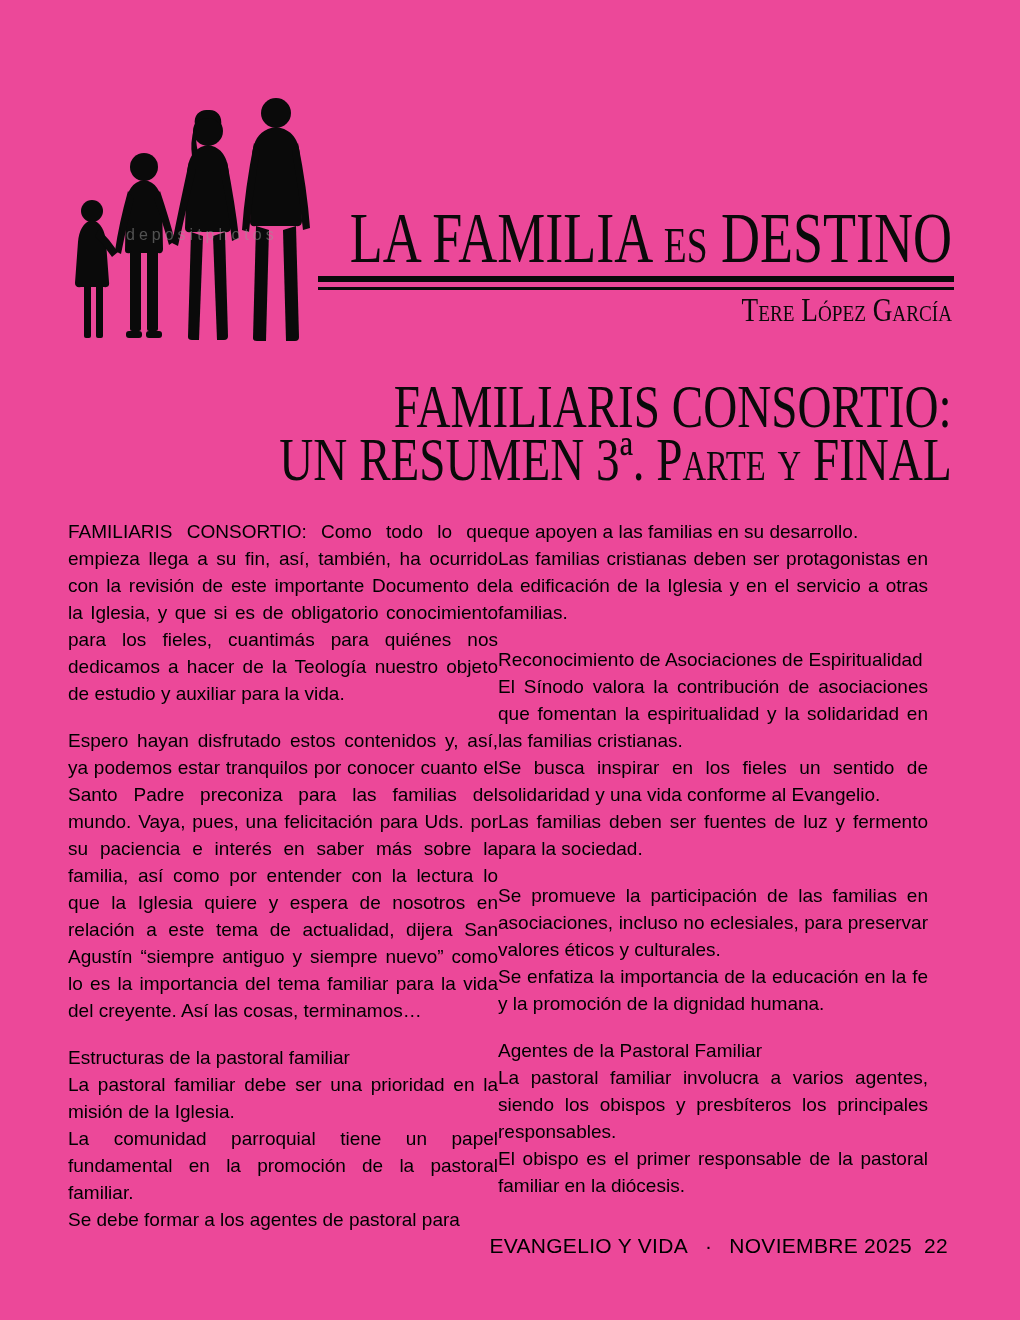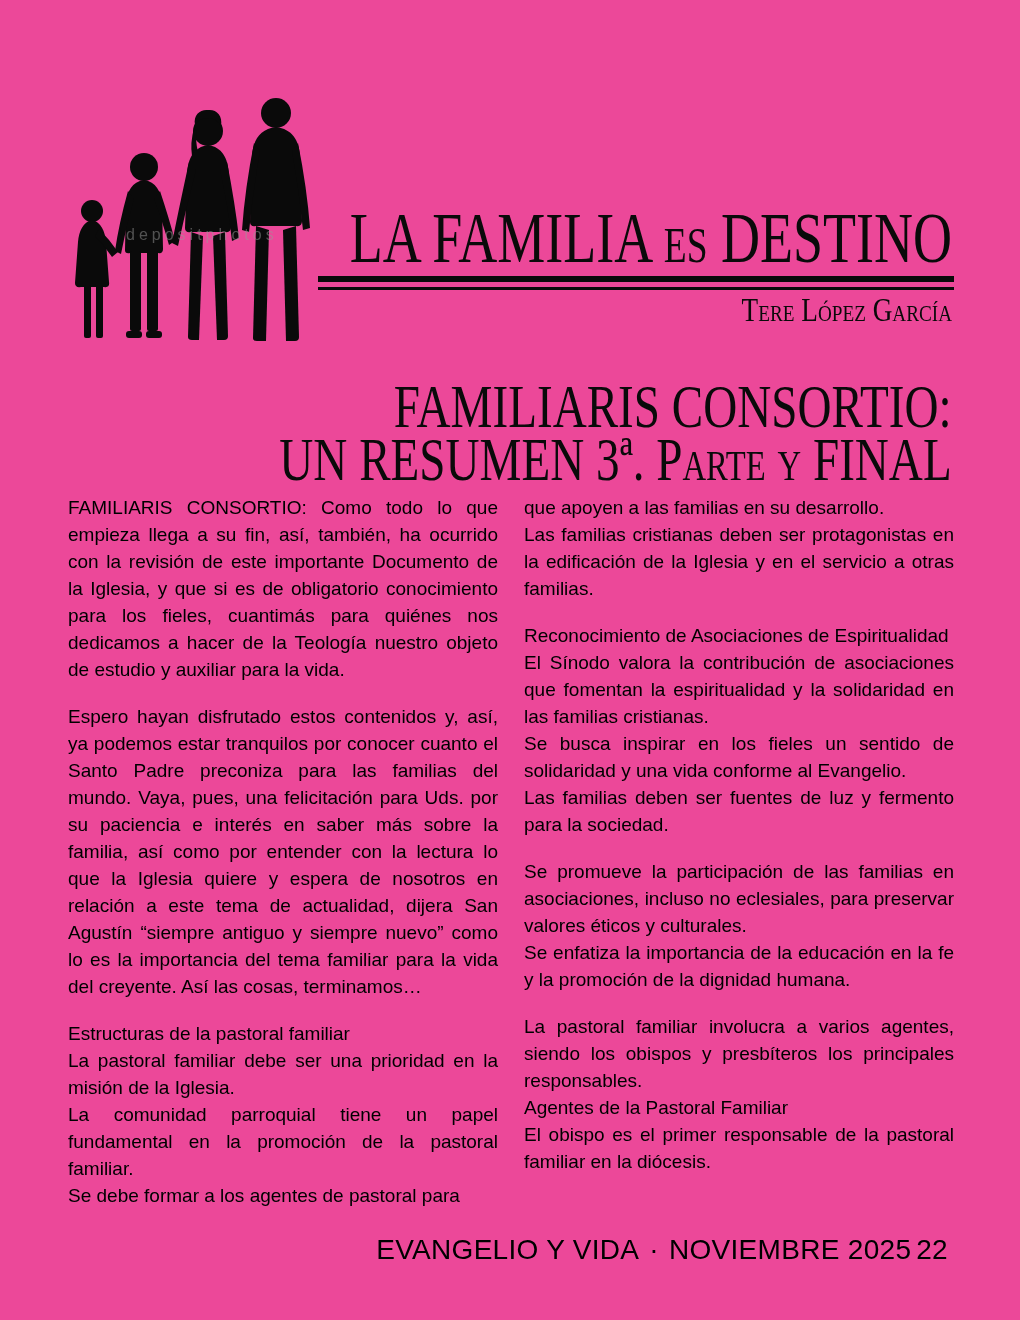--- a/index.html
+++ b/index.html
@@ -75,45 +75,44 @@
     white-space: nowrap;
     transform: scaleX(0.76);
     transform-origin: 100% 0%;
     color: #0a0a0a;
   }
 
   
   .columns {
     position: absolute;
     left: 68px;
-    top: 494px;
+    top: 518px;
     width: 886px;
     display: flex;
-    gap: 26px;
   }
   .col {
     width: 430px;
     font-size: 19px;
     line-height: 27px;
     text-align: justify;
   }
   .col p { margin: 0; }
   .para { font-style: normal; }
   .heading-italic { }
   .spacer { height: 20px; }
 
   
   .page-footer {
     position: absolute;
     right: 72px;
     top: 1234px;
     display: flex;
     align-items: baseline;
-    gap: 10px;
-    font-size: 28px;
+    gap: 17px;
+    font-size: 21px;
     letter-spacing: 0.3px;
     white-space: nowrap;
   }
   .page-footer .pageno { margin-left: -5px; }
 
   .wm-text {
     font-family: "Liberation Sans", sans-serif;
     letter-spacing: 4px;
   }
 </style>
@@ -201,22 +200,22 @@
         <p class="para">Las familias cristianas deben ser protagonistas en la edificación de la Iglesia y en el servicio a otras familias.</p>
         <div class="spacer"></div>
         <p class="para heading-italic">Reconocimiento de Asociaciones de Espiritualidad</p>
         <p class="para">El Sínodo valora la contribución de asociaciones que fomentan la espiritualidad y la solidaridad en las familias cristianas.</p>
         <p class="para">Se busca inspirar en los fieles un sentido de solidaridad y una vida conforme al Evangelio.</p>
         <p class="para">Las familias deben ser fuentes de luz y fermento para la sociedad.</p>
         <div class="spacer"></div>
         <p class="para">Se promueve la participación de las familias en asociaciones, incluso no eclesiales, para preservar valores éticos y culturales.</p>
         <p class="para">Se enfatiza la importancia de la educación en la fe y la promoción de la dignidad humana.</p>
         <div class="spacer"></div>
+        <p class="para heading-italic">Agentes de la Pastoral Familiar</p>
         <p class="para">La pastoral familiar involucra a varios agentes, siendo los obispos y presbíteros los principales responsables.</p>
-        <p class="para heading-italic">Agentes de la Pastoral Familiar</p>
         <p class="para">El obispo es el primer responsable de la pastoral familiar en la diócesis.</p>
       </div>
   </main>
 
   <footer class="page-footer">
     <span>EVANGELIO Y VIDA</span>
     <span>·</span>
     <span>NOVIEMBRE 2025</span>
     <span class="pageno">22</span>
   </footer>

